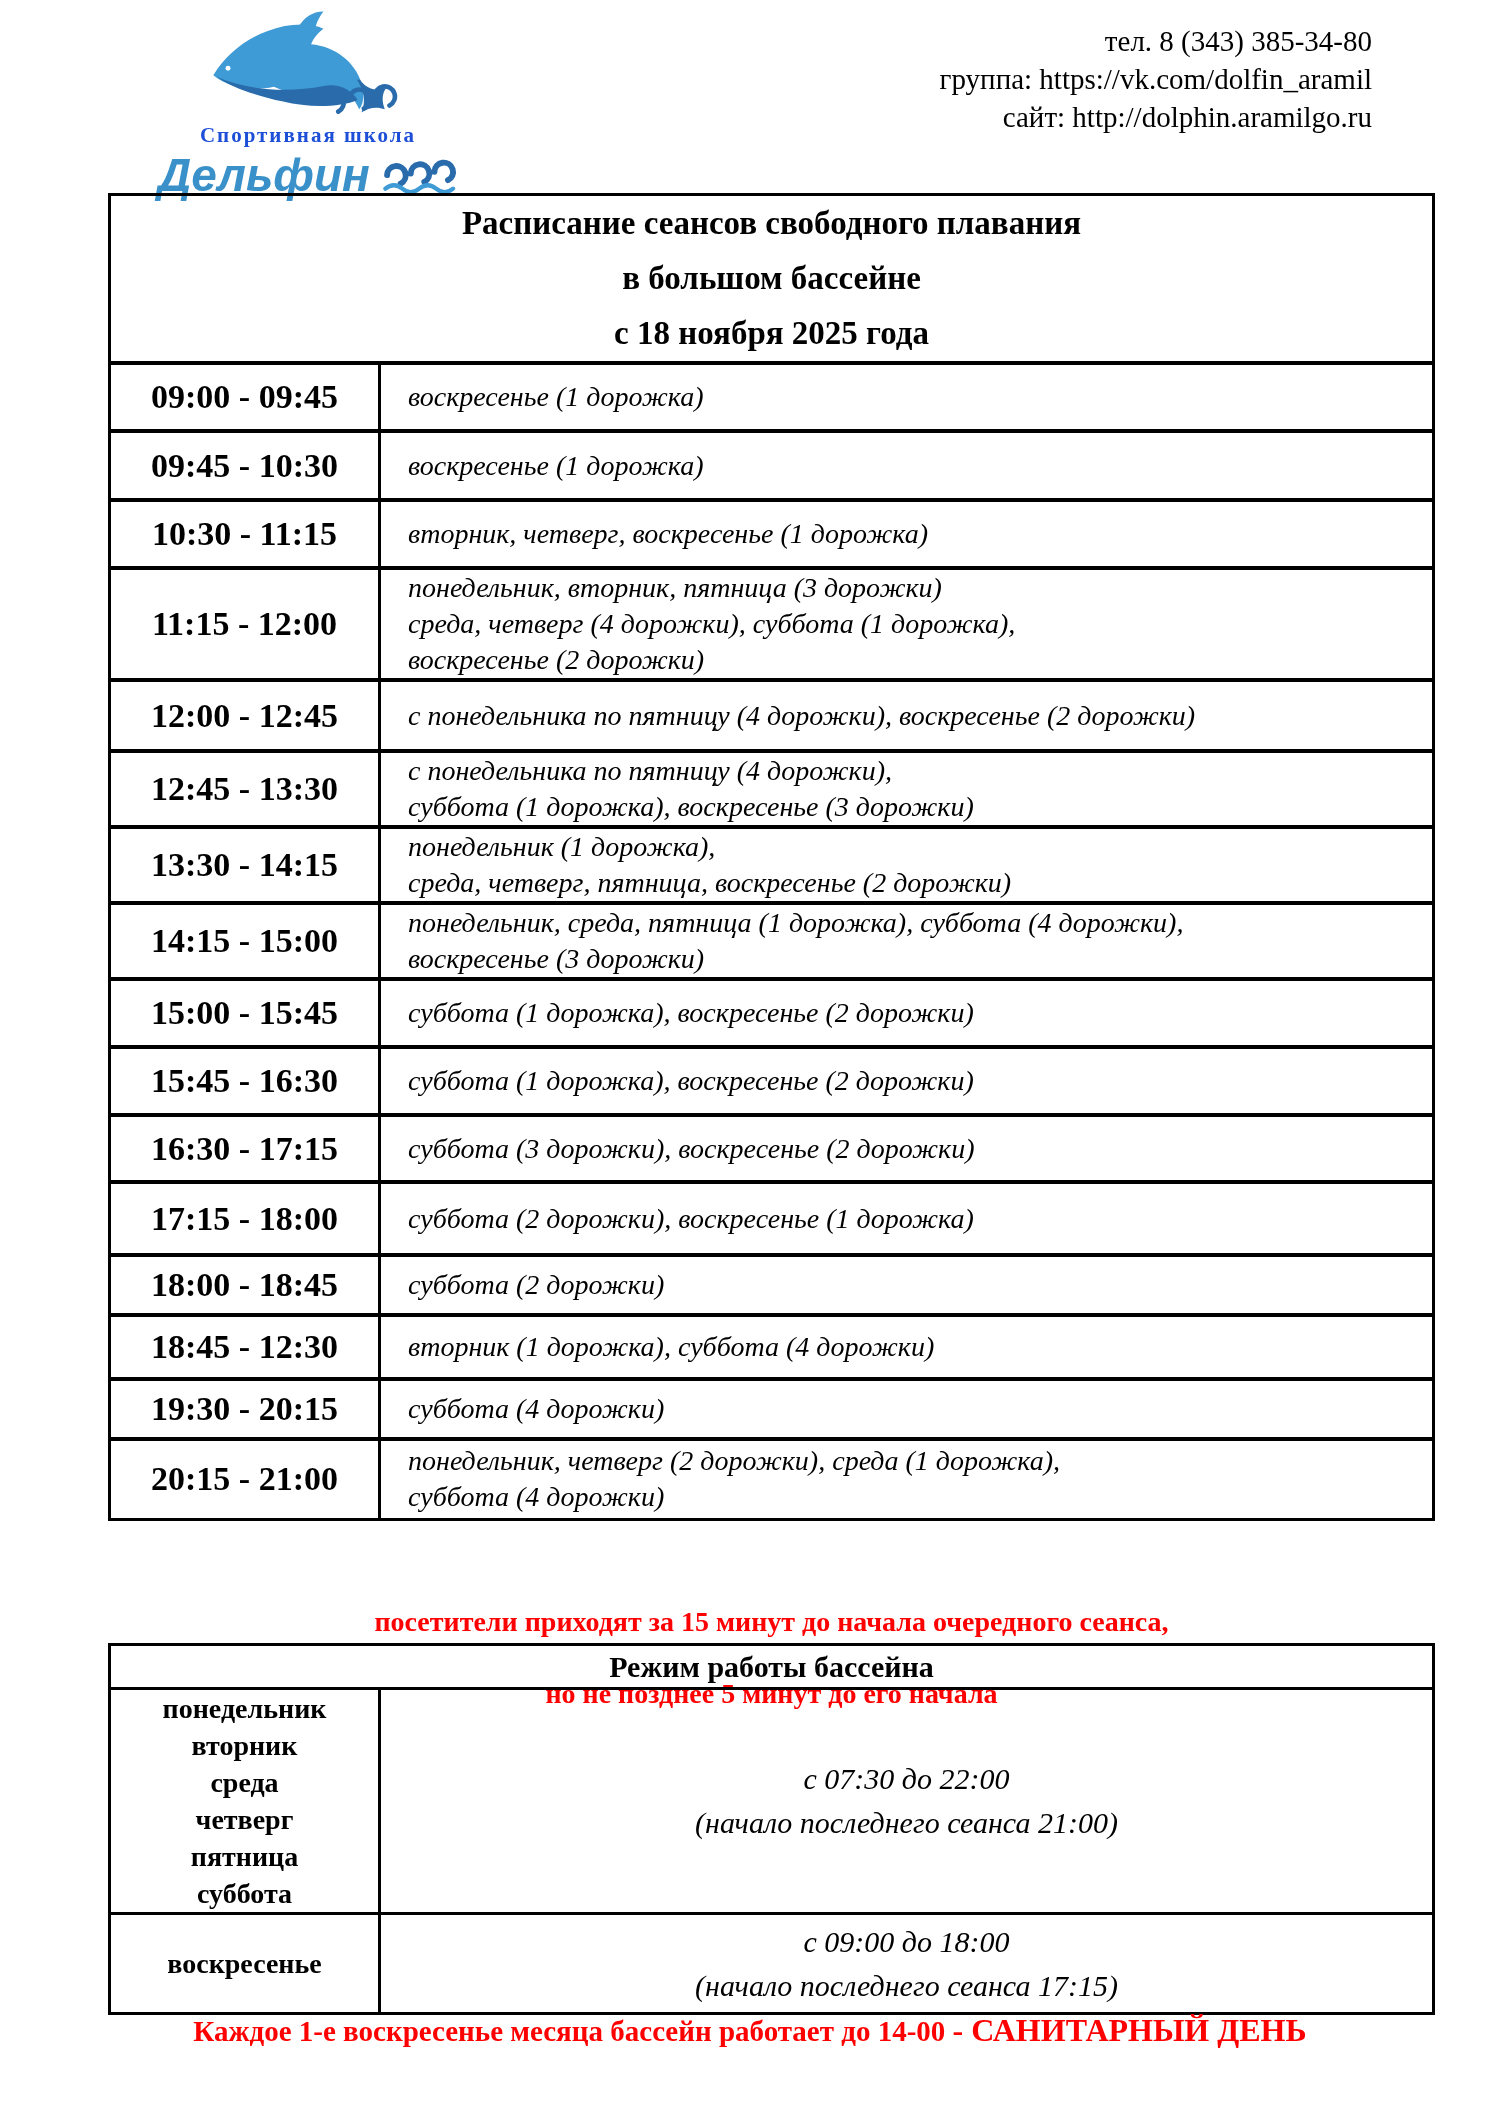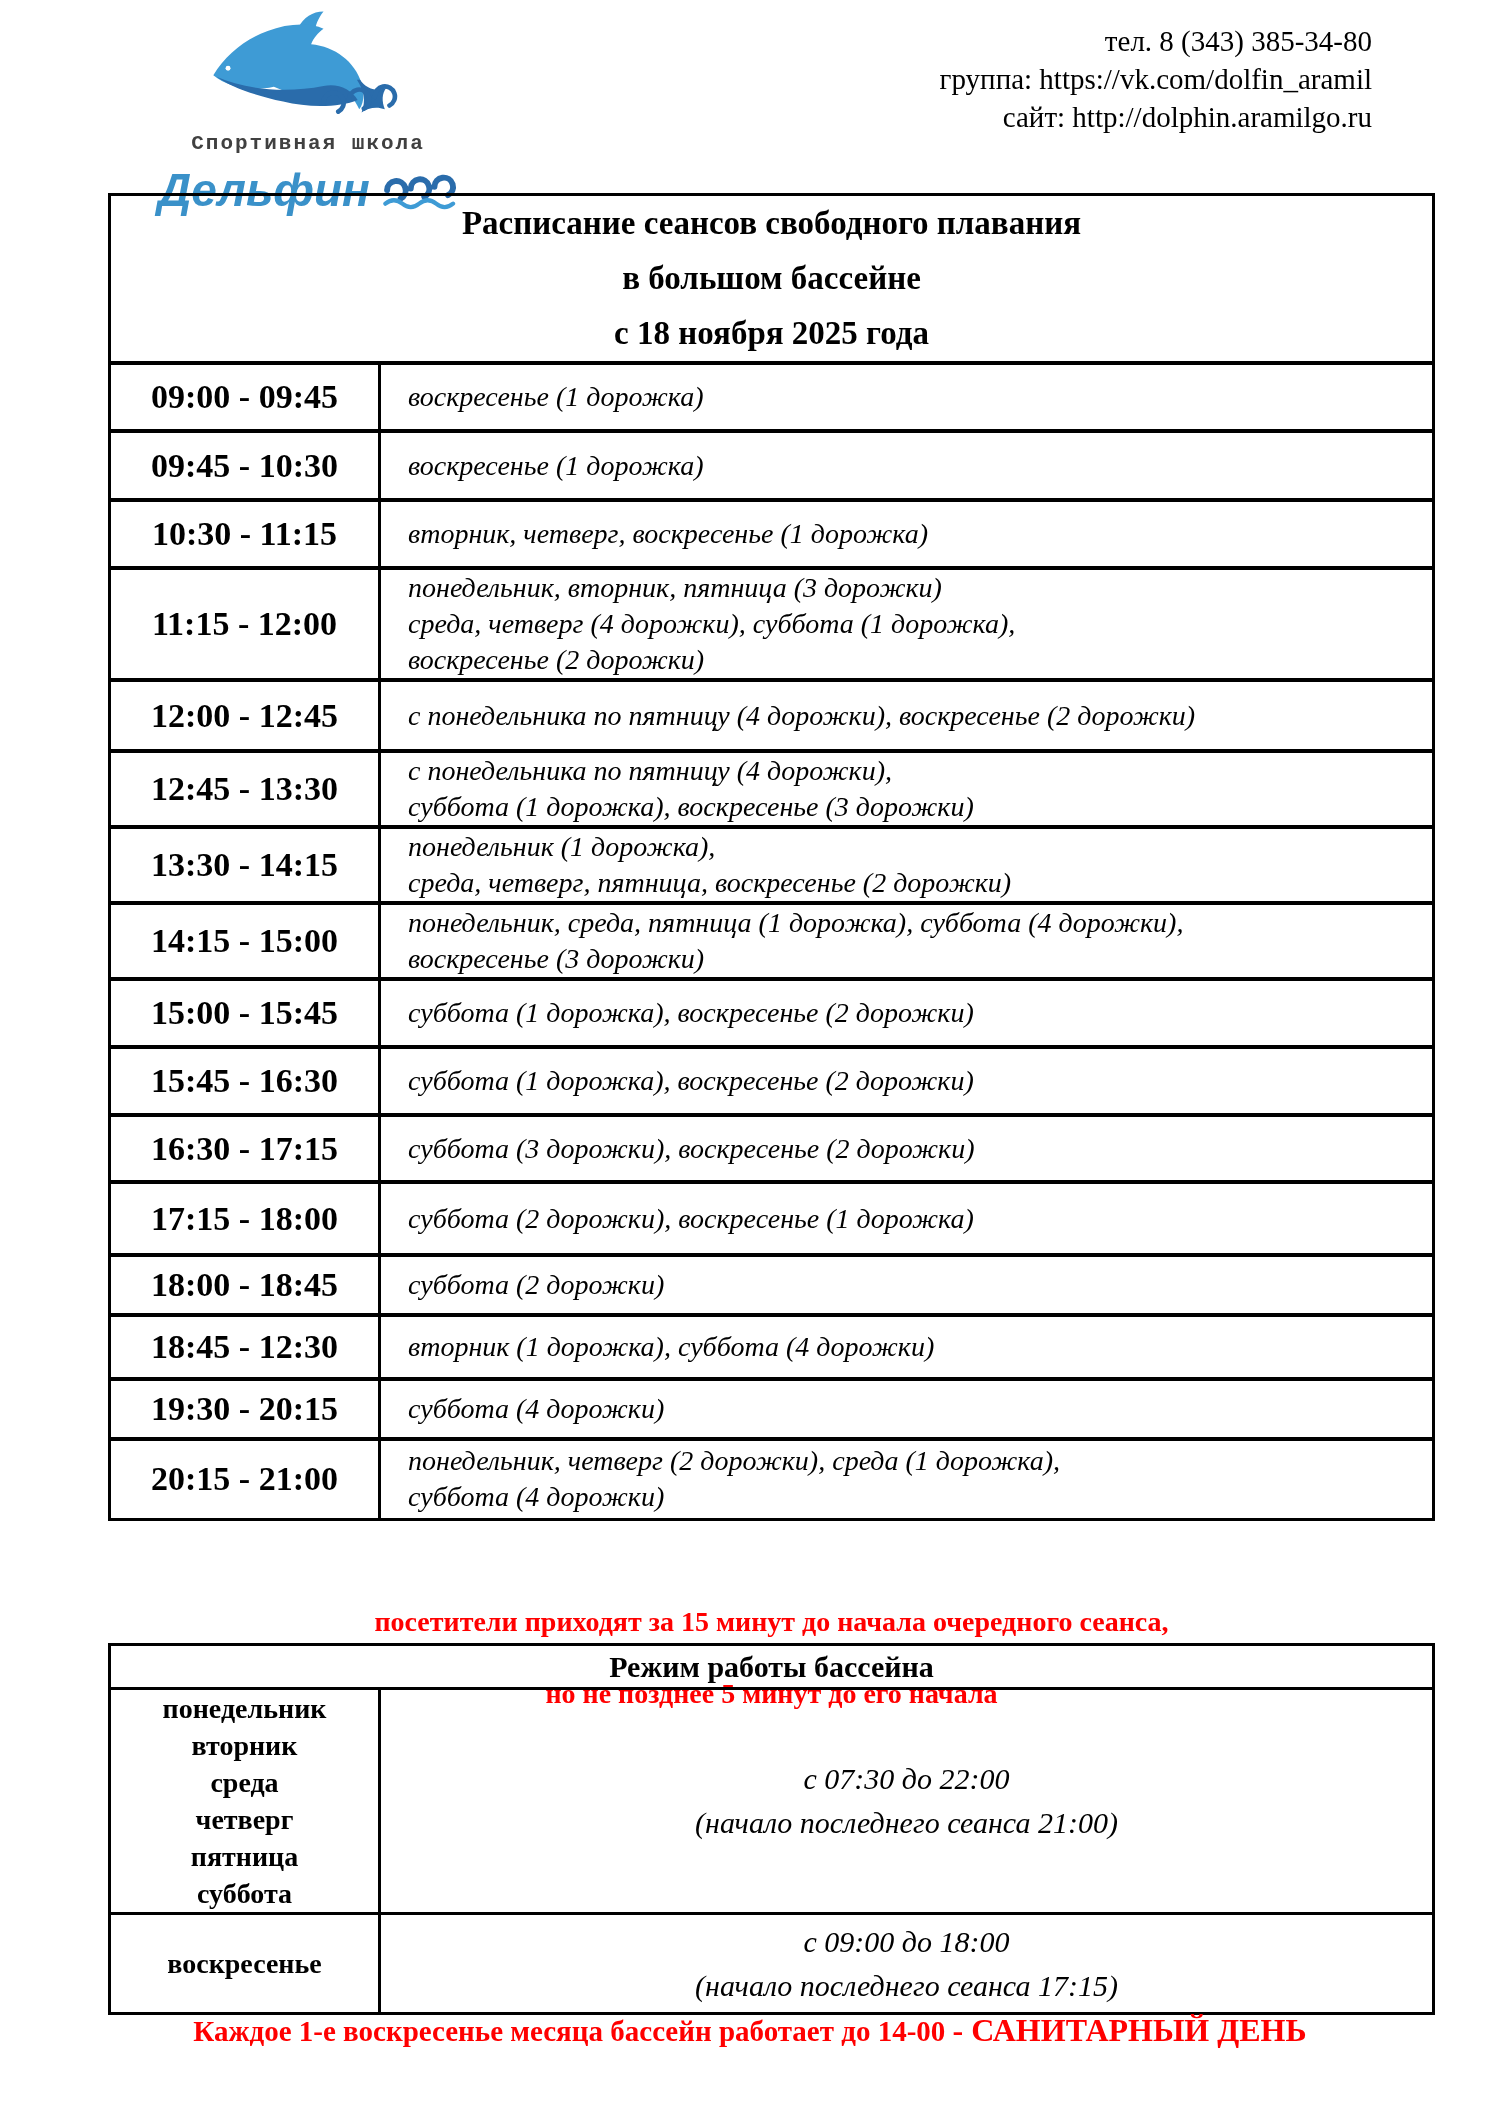--- a/index.html
+++ b/index.html
@@ -6,24 +6,24 @@
   html,body { background:#ffffff; }
   body {
     width:1500px; height:2121px; position:relative; overflow:hidden;
     font-family:"Liberation Serif", serif; color:#000;
   }
 
   
   .logo { position:absolute; left:158px; top:10px; width:300px; text-align:center; }
   .logo .dolphin-svg { display:block; margin:0 auto; }
   .logo .school {
-    font-family:Liberation Mono, monospace; font-weight:bold;
-    font-size:21px; letter-spacing:2px; color:#404040; margin-top:18px;
-  }
-  .logo .name-row { display:flex; align-items:flex-end; justify-content:center; gap:12px; margin-top:12px; }
+    font-family:Liberation Serif, serif; font-weight:bold;
+    font-size:21px; letter-spacing:2px; color:#1d4ed8; margin-top:9px;
+  }
+  .logo .name-row { display:flex; align-items:flex-end; justify-content:center; gap:12px; margin-top:4px; }
   .logo .name {
     font-family:"Liberation Sans", sans-serif; font-weight:bold; font-style:italic;
     font-size:46px; color:#3a91c9; line-height:46px;
   }
 
   
   .contact {
     position:absolute; top:22px; right:128px; text-align:right;
     font-size:29px; line-height:38px;
   }

